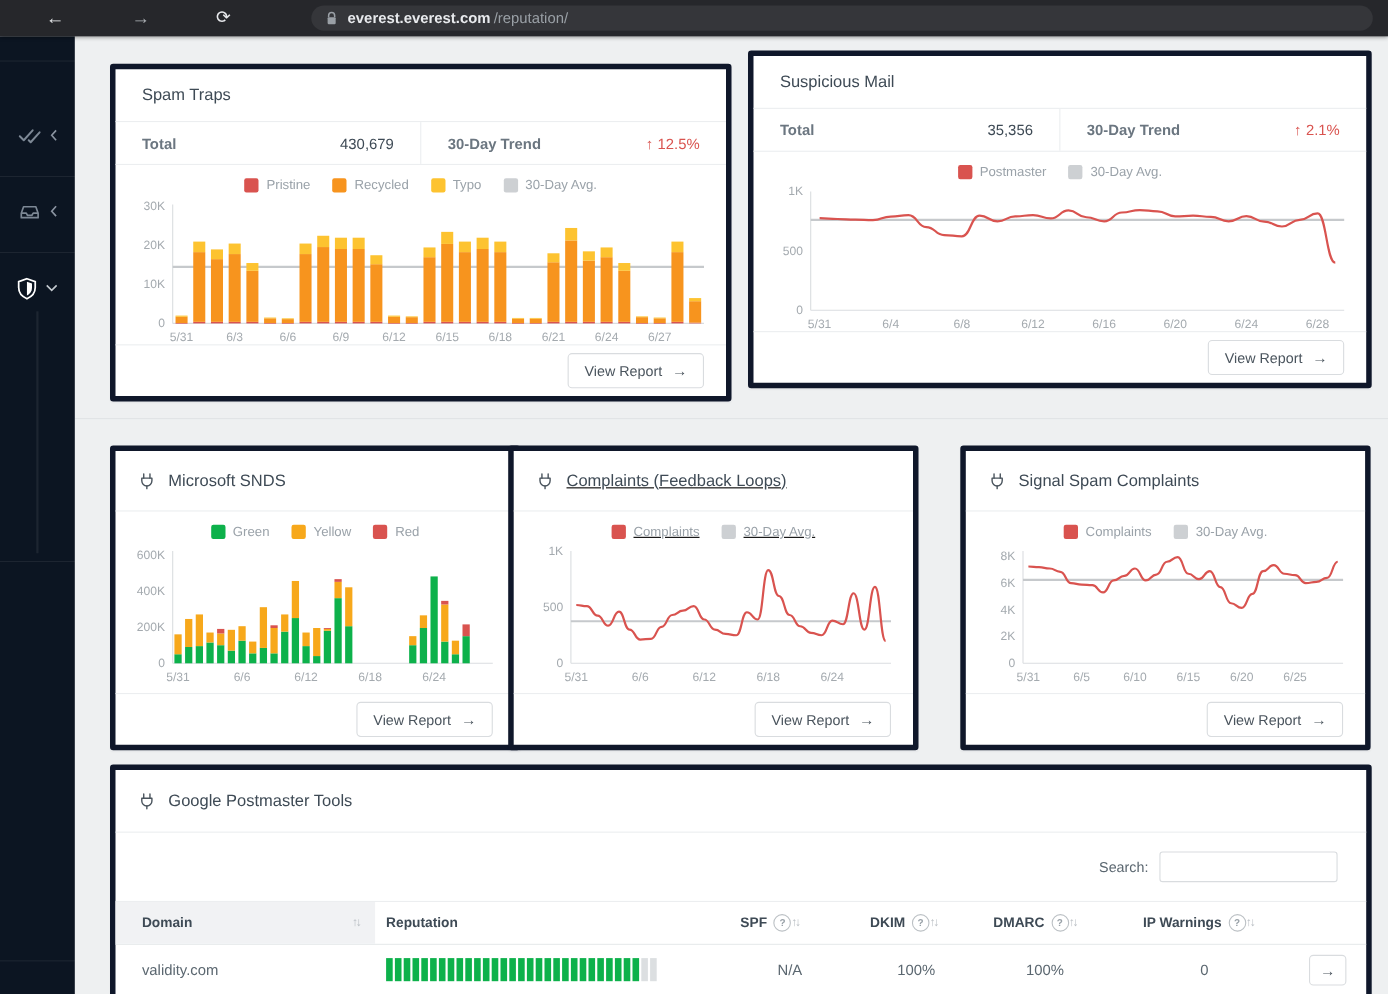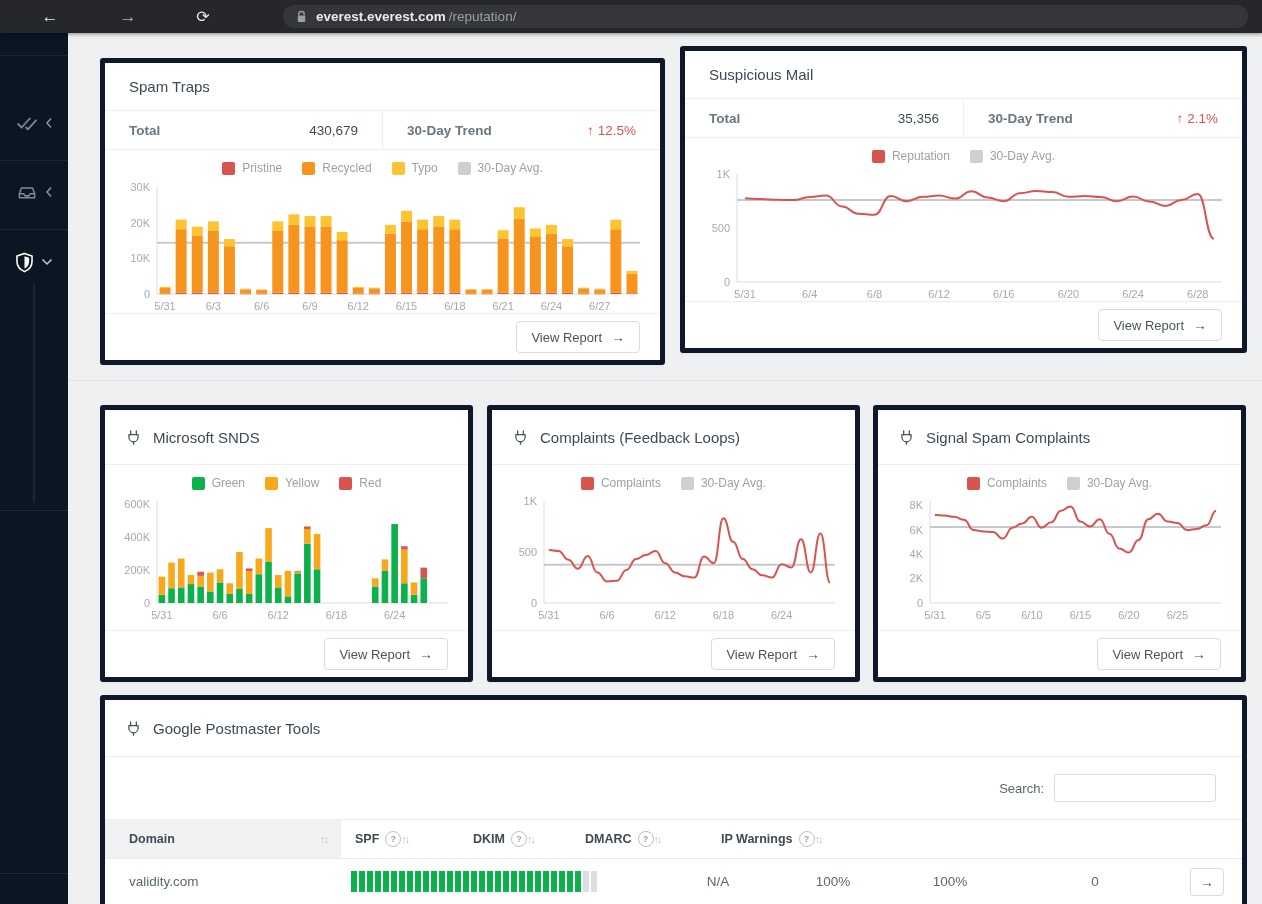--- a/index.html
+++ b/index.html
@@ -306,21 +306,21 @@
         <span class="trend">
           <span>↑</span>
           <span>2.1%</span>
         </span>
       </div>
     </div>
     <div class="chart-block">
       <div class="chart-legend">
           <span class="lg-item">
             <span class="lg-sq" style="background: rgb(217, 83, 79);"></span>
-            <span>Reputation</span>
+            <span>Postmaster</span>
           </span>
           <span class="lg-item">
             <span class="lg-sq" style="background: rgb(205, 208, 211);"></span>
             <span>30-Day Avg.</span>
           </span>
         </div>
       <div class="chart tall"><svg width="537" height="134">
             <line x1="42" y1="6" x2="42" y2="114" stroke="#dadde0" stroke-width="1"></line>
             <line x1="42" y1="114" x2="527" y2="114" stroke="#dadde0" stroke-width="1"></line>
             <text x="35" y="117.5" text-anchor="end" fill="#a4aaaf" font-size="11">0</text>
@@ -437,21 +437,21 @@
           </svg></div>
     </div>
     <div class="card-footer">
       <button class="btn">
         <span>View Report</span>
         <span class="arr">→</span>
       </button>
     </div>
   </div>
 
-  <div class="card" style="left:419px;top:372px;width:363px;height:267px;">
+  <div class="card" style="left:394px;top:372px;width:363px;height:267px;text-decoration:underline;">
     <div class="card-title2">
       <span class="svg-ico">
         <svg width="17" height="17" viewBox="0 0 24 24" fill="none" stroke="#4a545d" stroke-width="1.8" stroke-linecap="round" stroke-linejoin="round">
             <path d="M8 2.5V8M16 2.5V8"></path>
             <path d="M5.5 8h13v3.5a6.5 6.5 0 0 1-13 0z"></path>
             <path d="M12 18v3.5"></path>
           </svg>
       </span>
       <span>Complaints (Feedback Loops)</span>
     </div>
@@ -550,20 +550,23 @@
     </div>
     <div class="gpt-search">
       <span>Search:</span>
       <input type="text" value="" style="">
     </div>
     <div class="thead">
       <div class="col-domain">
         <span>Domain</span>
         <span class="sort">↑↓</span>
       </div>
+      <div class="col-rep" style="align-items:center;display:flex;">
+        <span>Reputation</span>
+      </div>
       <div class="col-spf th-mid">
         <span class="th-grp">
             <span>SPF</span>
             <span class="help">?</span>
           </span>
         <span class="sort">↑↓</span>
       </div>
       <div class="col-dkim th-mid">
         <span class="th-grp">
             <span>DKIM</span>

